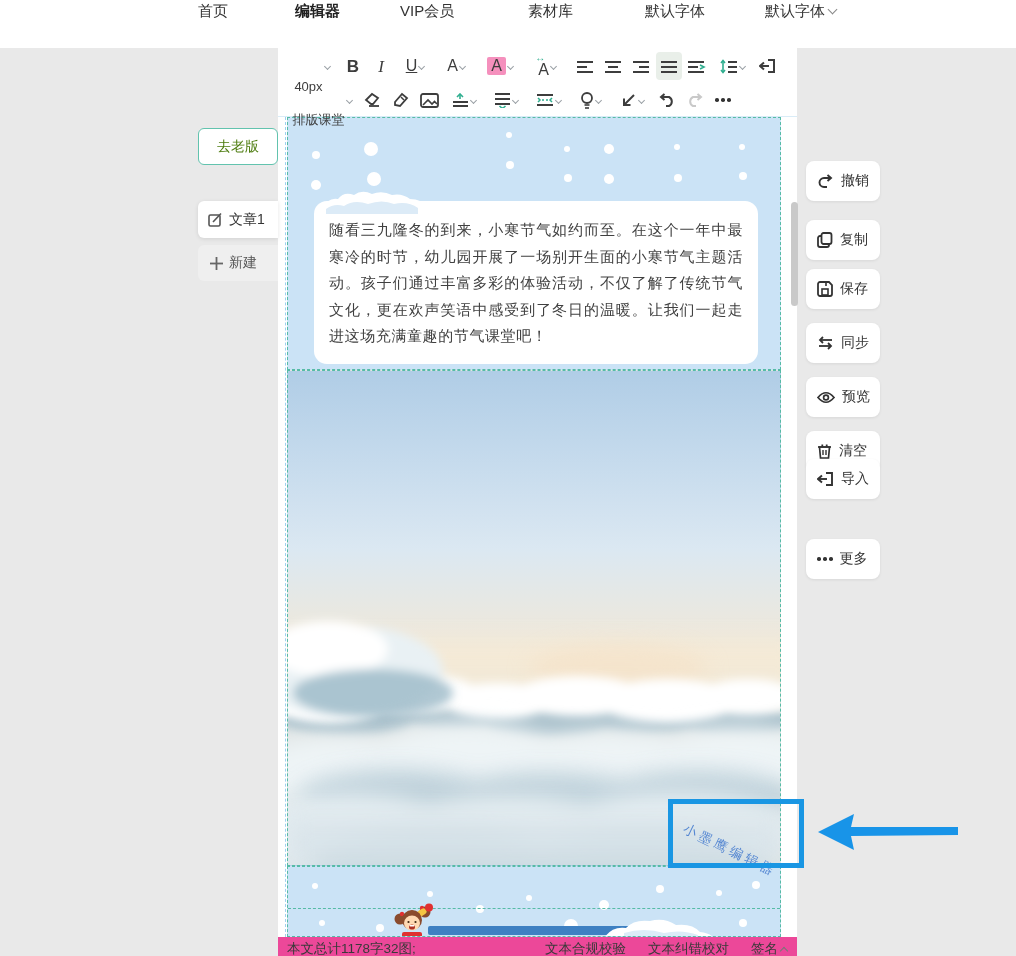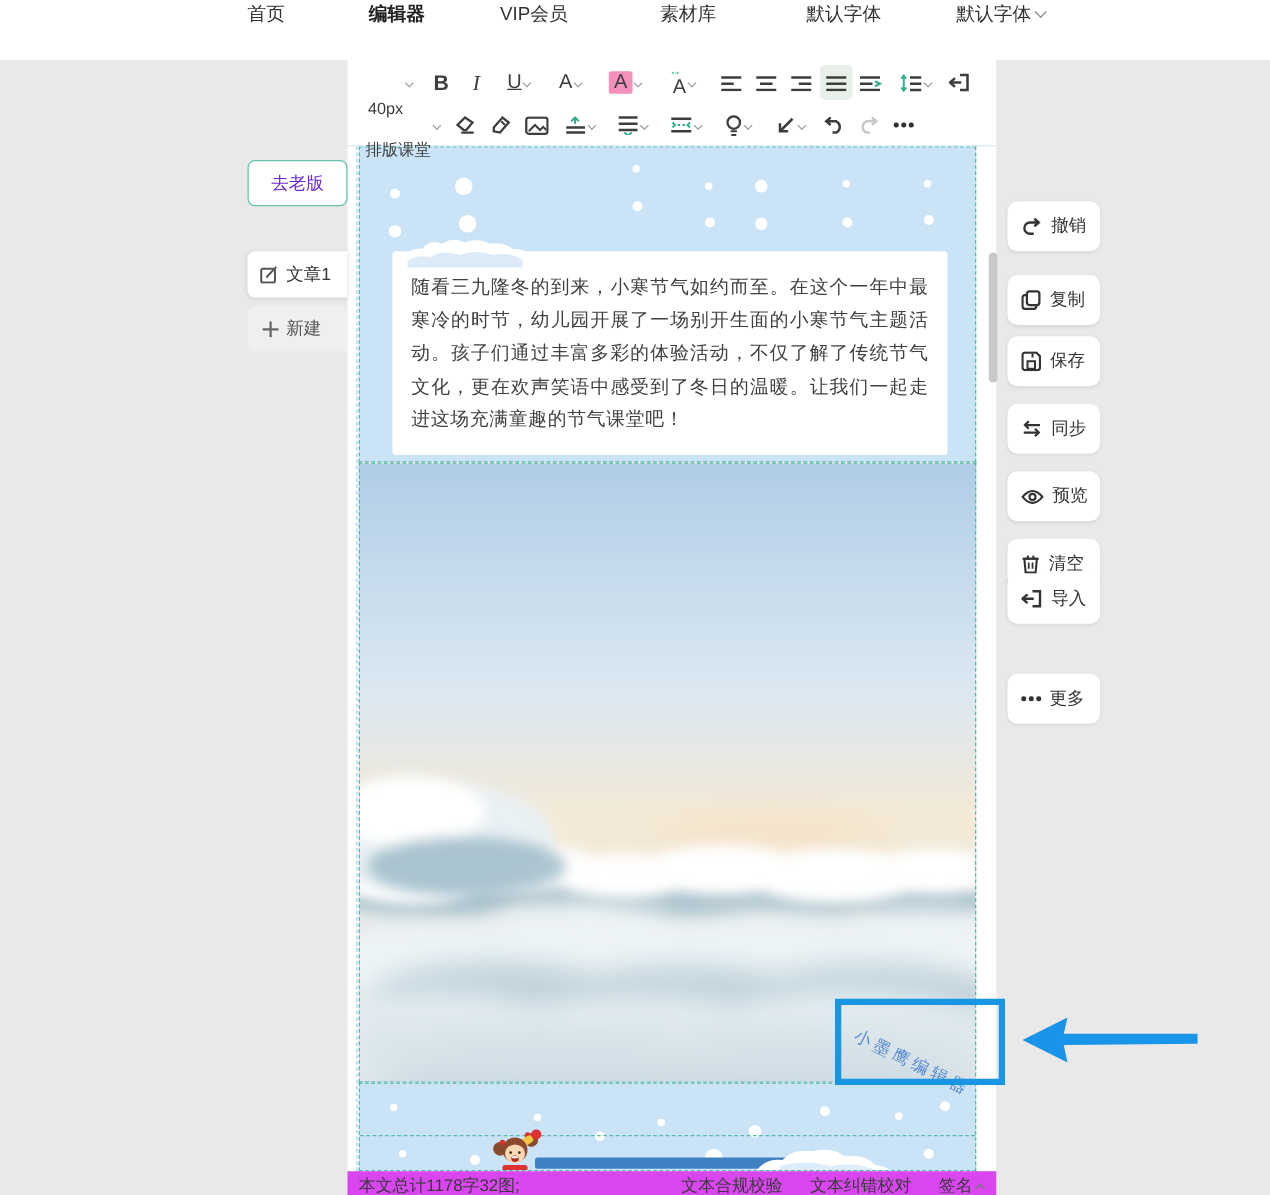--- a/index.html
+++ b/index.html
@@ -25,54 +25,54 @@
   .glyph{font-size:16px;color:#3d3d3d;line-height:1;}
   .glyph.b{font-weight:bold;font-size:17px;}
   .glyph.i{font-style:italic;font-family:"Liberation Serif",serif;font-size:17px;}
   .glyph.u{text-decoration:underline;}
   .hl-pink{background:#f590bd;padding:1px 4px;border-radius:2px;}
   .spacing-a{position:relative;padding-top:7px;}
   .spacing-a .arc{position:absolute;top:-2px;left:-3px;font-size:10px;color:#2fae8f;letter-spacing:-1px;}
   svg.icon{display:block;}
   
   .btn-old{position:absolute;left:198px;top:128px;width:80px;height:37px;background:#fff;border:1px solid #62c3ae;
-    border-radius:6px;color:#6d28d9;font-size:14px;display:flex;align-items:center;justify-content:center;z-index:20;}
+    border-radius:6px;color:#4d7c0f;font-size:14px;display:flex;align-items:center;justify-content:center;z-index:20;}
   .tab-article{position:absolute;left:198px;top:201px;width:80px;height:37px;background:#fff;border-radius:6px 0 0 6px;
     box-shadow:0 1px 4px rgba(0,0,0,.10);display:flex;align-items:center;gap:6px;padding-left:10px;font-size:14px;color:#333;z-index:20;}
   .tab-new{position:absolute;left:198px;top:245px;width:80px;height:36px;background:#efefef;border-radius:6px 0 0 6px;
     display:flex;align-items:center;gap:6px;padding-left:12px;font-size:14px;color:#555;z-index:19;}
   
   .canvas{position:absolute;left:278px;top:117px;width:519px;height:820px;background:#fff;z-index:10;}
   .canvas-guide{position:absolute;left:7px;top:0;height:820px;border-left:1px dashed #9fd0ee;}
   .sec{position:absolute;left:9px;width:494px;border:1px dashed #56bba6;}
   .sec1{top:0;height:253px;background:#cbe3f6;}
   .sec2{top:253px;height:496px;background:linear-gradient(180deg,#b0cde6 0%,#c3d9ec 16%,#dbe8f2 36%,
     #eae8e0 50%,#f3e9d8 58%,#e9e4da 64%,#dfe4e4 70%);overflow:hidden;}
   .sec3{top:749px;height:71px;background:#cbe3f6;overflow:hidden;}
   .sec3-divider{position:absolute;left:0;right:0;top:41px;border-top:1px dashed #56bba6;}
   .dot{position:absolute;background:#fff;border-radius:50%;}
   
-  .card{position:absolute;left:26px;top:83px;width:444px;height:163px;background:#fff;border-radius:3px;}
+  .card{position:absolute;left:26px;top:83px;width:444px;height:163px;background:#fff;border-radius:13px;}
   .card p{margin:16px 15px;font-size:15px;line-height:26.5px;color:#404040;text-align:justify;letter-spacing:0.6px;}
   .snowcap{position:absolute;left:8px;top:-10px;}
   
   .watermark{position:absolute;left:688px;top:820px;transform:rotate(26deg);transform-origin:left top;
     color:#4a7fd0;font-size:13.5px;letter-spacing:3.5px;opacity:.92;white-space:nowrap;z-index:14;}
   .ann-rect{position:absolute;left:668px;top:799px;width:136px;height:69px;border:5px solid #1996e3;z-index:40;}
   .ann-arrow{position:absolute;left:0;top:0;z-index:40;pointer-events:none;}
   
   .scroll-thumb{position:absolute;left:791px;top:202px;width:7px;height:104px;background:#c9c9c9;border-radius:4px;z-index:26;}
   
   .action-btn{position:absolute;left:806px;width:74px;height:40px;background:#fff;border-radius:8px;
     box-shadow:0 1px 3px rgba(0,0,0,.08);display:flex;align-items:center;gap:7px;padding-left:11px;
     font-size:14px;color:#333;z-index:30;cursor:pointer;}
   .dots3{display:flex;gap:2.5px;align-items:center;}
   .dots3 i{width:3.5px;height:3.5px;border-radius:50%;background:#333;}
   
-  .statusbar{position:absolute;left:278px;top:937px;width:519px;height:19px;background:#d946ef;z-index:35;
+  .statusbar{position:absolute;left:278px;top:937px;width:519px;height:19px;background:#ec4899;z-index:35;
     display:flex;align-items:flex-start;font-size:13.5px;color:#3a3a3a;padding:3px 10px 0 9px;}
   .statusbar .links{margin-left:auto;display:flex;gap:22px;align-items:center;}
   .chev-up{display:inline-block;width:6px;height:6px;border-left:1.4px solid #777;border-top:1.4px solid #777;
     transform:rotate(45deg);margin-left:3px;vertical-align:-1px;}
 </style>
 </head>
 <body>
 
 <div class="screen">
 

